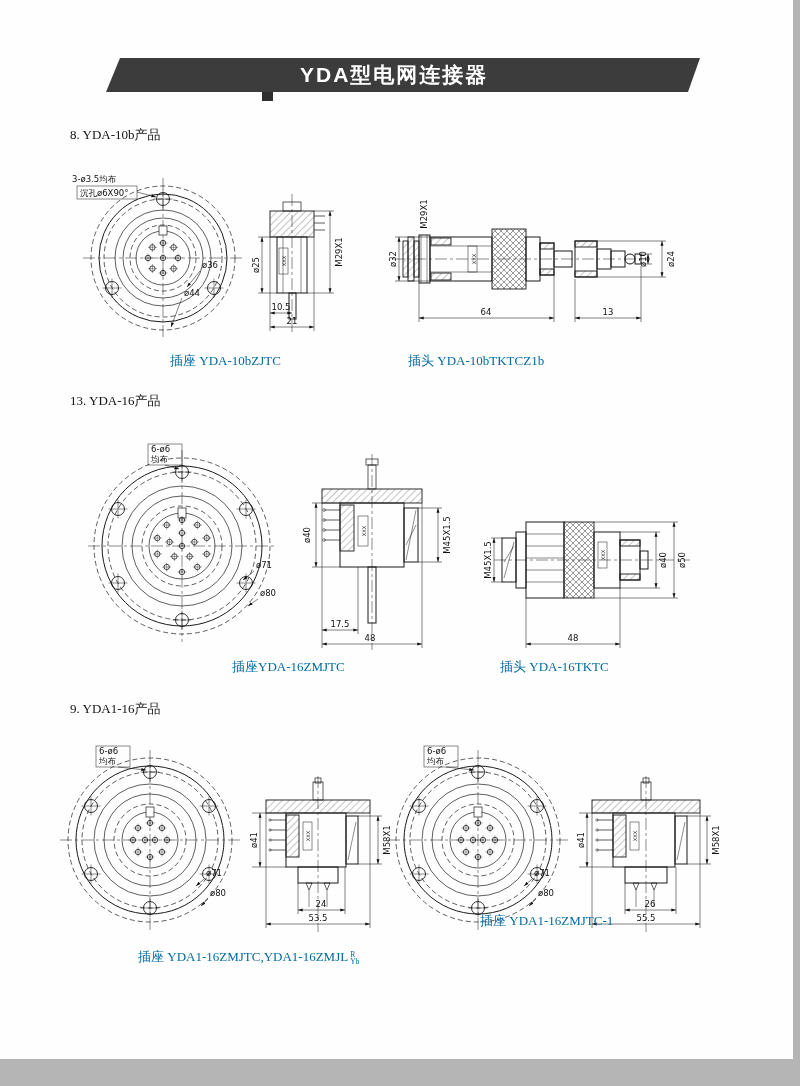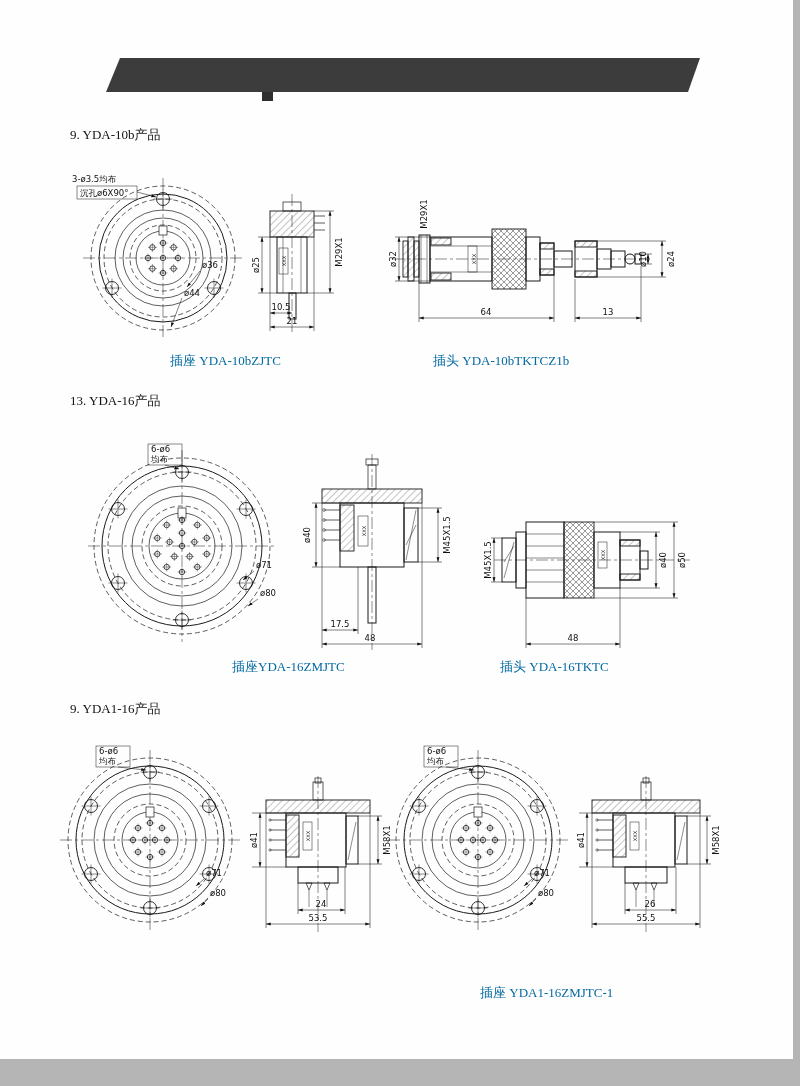--- a/index.html
+++ b/index.html
@@ -16,22 +16,23 @@
   .stack { display:inline-flex; flex-direction:column; font-size:7.5px; line-height:7px; vertical-align:middle; margin-left:2px; }
   svg.draw { position:absolute; left:0; top:0; }
 </style>
 </head>
 <body>
 
 <div class="page">
 
   <div class="banner-shape"></div>
   <div class="banner-fold"></div>
-
-  <div class="sec-heading" style="top:126px">9. YDA-10b产品</div>
+  <h1 class="banner-title">YDA型电网连接器</h1>
+
+  <div class="sec-heading" style="top:126px">8. YDA-10b产品</div>
   <div class="sec-heading" style="top:392px">13. YDA-16产品</div>
   <div class="sec-heading" style="top:700px">9. YDA1-16产品</div>
 
   <svg class="draw" width="793" height="1059" viewBox="0 0 793 1059">
     <defs>
       <pattern id="h1" patternUnits="userSpaceOnUse" width="5" height="5" patternTransform="rotate(45)">
         <line x1="0" y1="0" x2="0" y2="5" stroke="#3a3a3a" stroke-width="0.6"></line>
       </pattern>
       <pattern id="xh" patternUnits="userSpaceOnUse" width="6" height="6">
         <path d="M0,0 L6,6 M6,0 L0,6" stroke="#3a3a3a" stroke-width="0.5"></path>
@@ -464,20 +465,26 @@
       <line x1="625" y1="910" x2="676" y2="910" class="dim" marker-start="url(#arr)" marker-end="url(#arr)"></line>
       <text x="650" y="907" text-anchor="middle" class="dtx">26</text>
       <line x1="592" y1="813" x2="592" y2="928" class="dim"></line>
       <line x1="700" y1="813" x2="700" y2="928" class="dim"></line>
       <line x1="592" y1="924" x2="700" y2="924" class="dim" marker-start="url(#arr)" marker-end="url(#arr)"></line>
       <text x="646" y="921" text-anchor="middle" class="dtx">55.5</text>
     </g>
   </svg>
 
   <div class="caption" style="left:170px; top:352px">插座 YDA-10bZJTC</div>
-  <div class="caption" style="left:433px; top:352px">插头 YDA-10bTKTCZ1b</div>
+  <div class="caption" style="left:408px; top:352px">插头 YDA-10bTKTCZ1b</div>
 
   <div class="caption" style="left:232px; top:658px">插座YDA-16ZMJTC</div>
   <div class="caption" style="left:500px; top:658px">插头 YDA-16TKTC</div>
 
-  <div class="caption" style="left:480px; top:984px">插座 YDA1-16ZMJTC-1</div>
+  <div class="caption" style="left:138px; top:948px">
+    <span>插座 YDA1-16ZMJTC,YDA1-16ZMJL</span><span class="stack">
+        <span>R</span>
+        <span>Yb</span>
+      </span>
+  </div>
+  <div class="caption" style="left:480px; top:912px">插座 YDA1-16ZMJTC-1</div>
 
 </div>
 
 </body></html>

